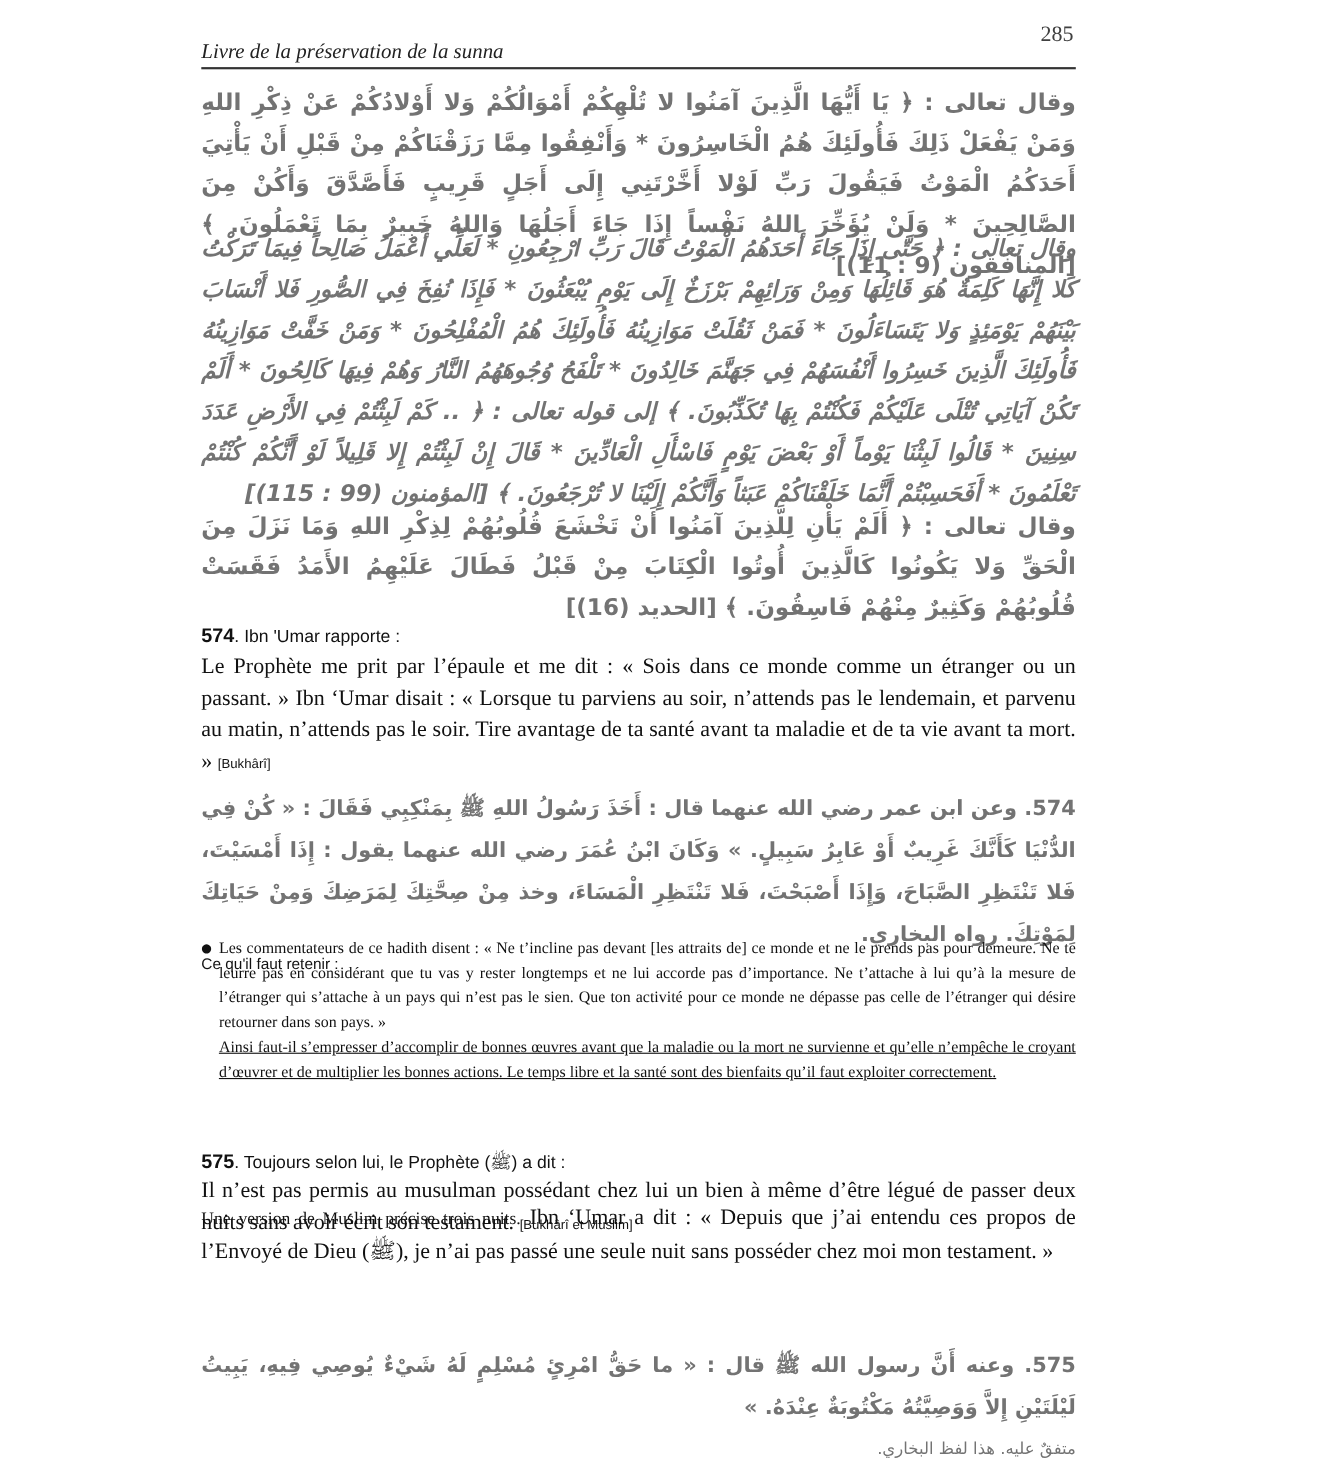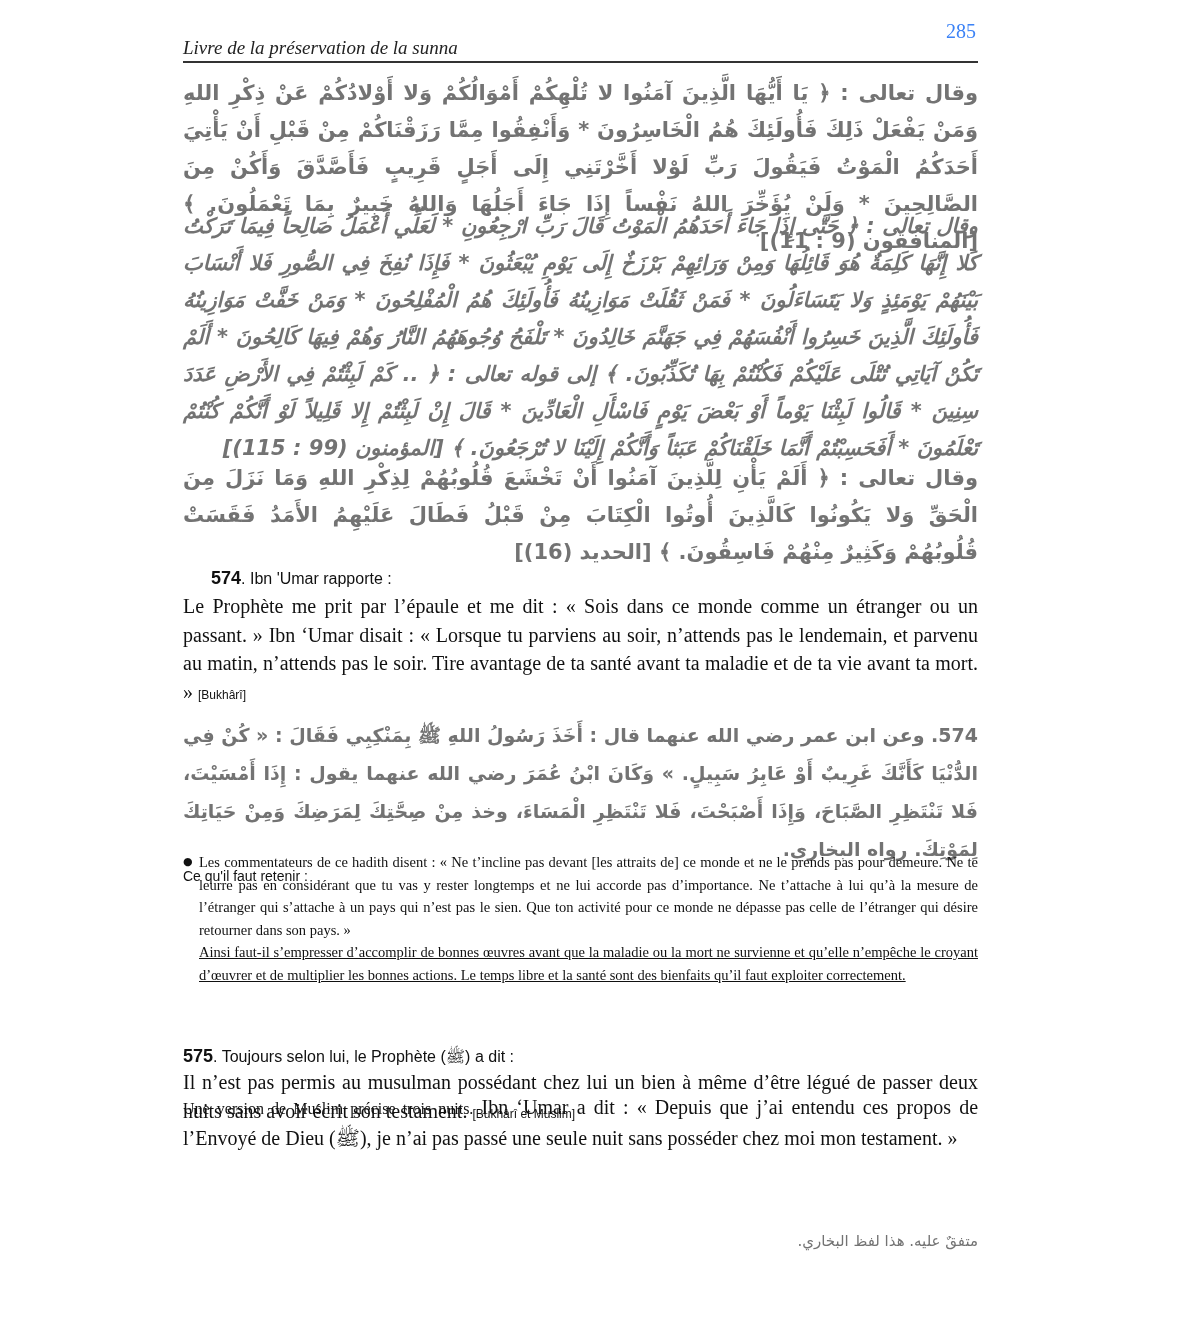--- a/index.html
+++ b/index.html
@@ -1,21 +1,21 @@
 <!DOCTYPE html>
 <html><head>
 <meta charset="utf-8">
 <style>
   html, body { margin: 0; padding: 0; background: #ffffff; }
   body { width: 1200px; height: 1326px; position: relative; overflow: hidden; color: #1a1a1a; }
   .page { position: absolute; left: 183px; top: 0; width: 795px; }
 
   .header { position: absolute; top: 14px; left: 0; width: 795px; height: 36px; }
   .header-title { position: absolute; left: 0; top: 23px; font-family: "Liberation Serif", serif; font-style: italic; font-size: 19px; color: #222; }
-  .page-number { position: absolute; right: 2px; top: 6px; font-family: "Liberation Serif", serif; font-size: 20px; color: #3b82f6; }
+  .page-number { position: absolute; right: 2px; top: 6px; font-family: "Liberation Serif", serif; font-size: 20px; color: #404040; }
   .header-rule { position: absolute; left: 0; right: 0; top: 47px; height: 2px; background: #333; }
 
   .ar { font-family: "DejaVu Sans", sans-serif; direction: rtl; text-align: justify; text-align-last: right; font-size: 21px; font-weight: bold; color: #737373; }
   .ar-block { position: absolute; left: 0; width: 795px; }
   .ar-block .ar { line-height: 37px; }
 
   .fr-head { position: absolute; left: 0; font-family: "Liberation Sans", sans-serif; font-size: 16px; color: #111; }
   .fr-head b { font-size: 18px; font-weight: bold; }
   .fr-body { position: absolute; left: 0; width: 795px; font-family: "Liberation Serif", serif; font-size: 20px; line-height: 28.5px; text-align: justify; color: #111; }
   .src { font-family: "Liberation Sans", sans-serif; font-size: 12px; }
@@ -45,21 +45,21 @@
   </div>
 
   <div class="ar-block" style="top:208px;font-style:italic;">
     <div class="ar">وقال تعالى : ﴿ حَتَّى إِذَا جَاءَ أَحَدَهُمُ الْمَوْتُ قَالَ رَبِّ ارْجِعُونِ * لَعَلِّي أَعْمَلُ صَالِحاً فِيمَا تَرَكْتُ كَلا إِنَّهَا كَلِمَةٌ هُوَ قَائِلُهَا وَمِنْ وَرَائِهِمْ بَرْزَخٌ إِلَى يَوْمِ يُبْعَثُونَ * فَإِذَا نُفِخَ فِي الصُّورِ فَلا أَنْسَابَ بَيْنَهُمْ يَوْمَئِذٍ وَلا يَتَسَاءَلُونَ * فَمَنْ ثَقُلَتْ مَوَازِينُهُ فَأُولَئِكَ هُمُ الْمُفْلِحُونَ * وَمَنْ خَفَّتْ مَوَازِينُهُ فَأُولَئِكَ الَّذِينَ خَسِرُوا أَنْفُسَهُمْ فِي جَهَنَّمَ خَالِدُونَ * تَلْفَحُ وُجُوهَهُمُ النَّارُ وَهُمْ فِيهَا كَالِحُونَ * أَلَمْ تَكُنْ آيَاتِي تُتْلَى عَلَيْكُمْ فَكُنْتُمْ بِهَا تُكَذِّبُونَ. ﴾ إلى قوله تعالى : ﴿ .. كَمْ لَبِثْتُمْ فِي الأَرْضِ عَدَدَ سِنِينَ * قَالُوا لَبِثْنَا يَوْماً أَوْ بَعْضَ يَوْمٍ فَاسْأَلِ الْعَادِّينَ * قَالَ إِنْ لَبِثْتُمْ إِلا قَلِيلاً لَوْ أَنَّكُمْ كُنْتُمْ تَعْلَمُونَ * أَفَحَسِبْتُمْ أَنَّمَا خَلَقْنَاكُمْ عَبَثاً وَأَنَّكُمْ إِلَيْنَا لا تُرْجَعُونَ. ﴾ [المؤمنون (99 : 115)]</div>
   </div>
 
   <div class="ar-block" style="top:460px;">
     <div class="ar">وقال تعالى : ﴿ أَلَمْ يَأْنِ لِلَّذِينَ آمَنُوا أَنْ تَخْشَعَ قُلُوبُهُمْ لِذِكْرِ اللهِ وَمَا نَزَلَ مِنَ الْحَقِّ وَلا يَكُونُوا كَالَّذِينَ أُوتُوا الْكِتَابَ مِنْ قَبْلُ فَطَالَ عَلَيْهِمُ الأَمَدُ فَقَسَتْ قُلُوبُهُمْ وَكَثِيرٌ مِنْهُمْ فَاسِقُونَ. ﴾ [الحديد (16)]</div>
   </div>
 
-  <div class="fr-head" style="top:568px;margin-left:28px;">
+  <div class="fr-head" style="top:568px;">
     <b>574</b><span>. Ibn 'Umar rapporte :</span>
   </div>
 
   <div class="fr-body" style="top:592px;">
     <span>Le Prophète me prit par l’épaule et me dit : « Sois dans ce monde comme un étranger ou un passant. » Ibn ‘Umar disait : « Lorsque tu parviens au soir, n’attends pas le lendemain, et parvenu au matin, n’attends pas le soir. Tire avantage de ta santé avant ta maladie et de ta vie avant ta mort. »</span>
     <span class="src">[Bukhârî]</span>
   </div>
 
   <div class="ar-block" style="top:716px;">
     <div class="ar" style="font-size:19px; line-height:38px;">574. وعن ابن عمر رضي الله عنهما قال : أَخَذَ رَسُولُ اللهِ ﷺ بِمَنْكِبِي فَقَالَ : « كُنْ فِي الدُّنْيَا كَأَنَّكَ غَرِيبٌ أَوْ عَابِرُ سَبِيلٍ. » وَكَانَ ابْنُ عُمَرَ رضي الله عنهما يقول : إِذَا أَمْسَيْتَ، فَلا تَنْتَظِرِ الصَّبَاحَ، وَإِذَا أَصْبَحْتَ، فَلا تَنْتَظِرِ الْمَسَاءَ، وخذ مِنْ صِحَّتِكَ لِمَرَضِكَ وَمِنْ حَيَاتِكَ لِمَوْتِكَ. رواه البخاري.</div>
@@ -83,16 +83,17 @@
     <span>Il n’est pas permis au musulman possédant chez lui un bien à même d’être légué de passer deux nuits sans avoir écrit son testament.</span>
     <span class="src">[Bukhârî et Muslim]</span>
   </div>
 
   <div class="fr-body" style="top:1093px;">
     <span class="small-fr">Une version de Muslim précise trois nuits.</span>
     <span>Ibn ‘Umar a dit : « Depuis que j’ai entendu ces propos de l’Envoyé de Dieu (ﷺ), je n’ai pas passé une seule nuit sans posséder chez moi mon testament. »</span>
   </div>
 
   <div class="ar-block" style="top:1222px;">
+    <div class="ar" style="font-size:19px; line-height:38px;">575. وعنه أَنَّ رسول الله ﷺ قال : « ما حَقُّ امْرِئٍ مُسْلِمٍ لَهُ شَيْءٌ يُوصِي فِيهِ، يَبِيتُ لَيْلَتَيْنِ إِلاَّ وَوَصِيَّتُهُ مَكْتُوبَةٌ عِنْدَهُ. »</div>
     <div class="ar" style="font-size:15px; font-weight:normal; line-height:30px; margin-top:4px;">متفقٌ عليه. هذا لفظ البخاري.</div>
   </div>
 
 </div>
 
 </body></html>

